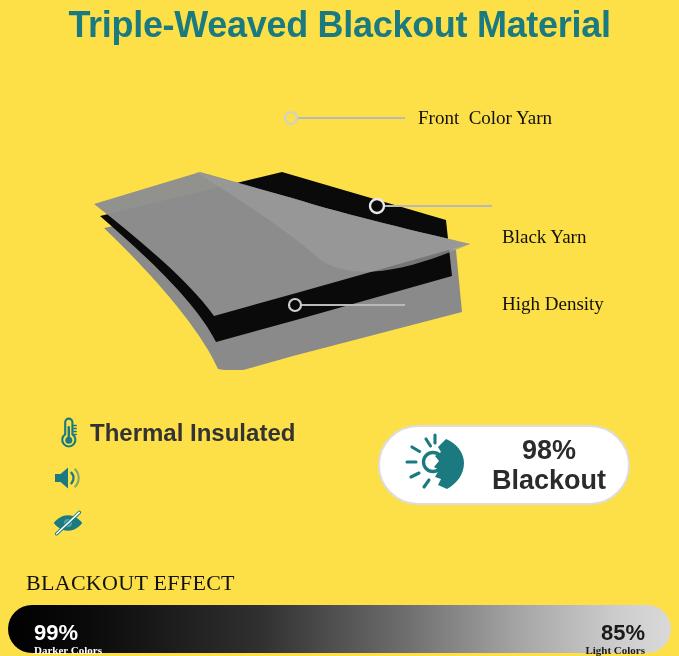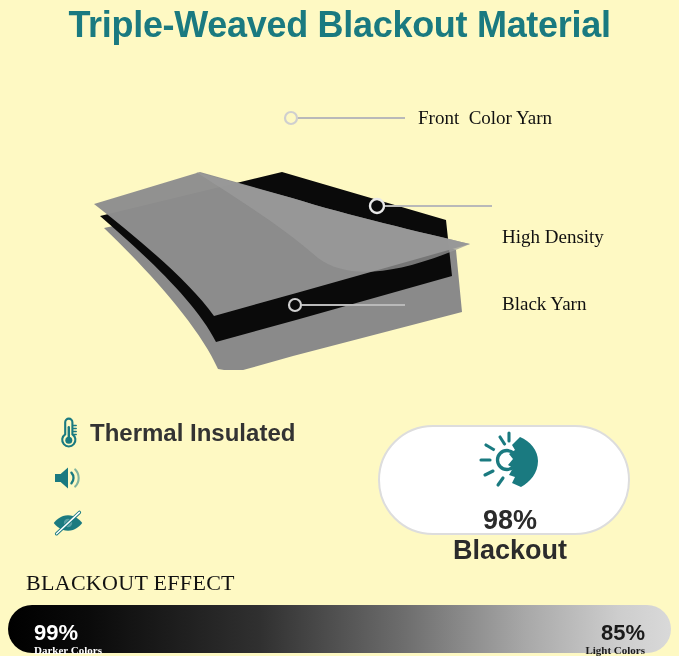--- a/index.html
+++ b/index.html
@@ -7,21 +7,21 @@
     padding: 0;
     background: #ffffff;
   }
   body {
     font-family: "Liberation Sans", sans-serif;
   }
   #page {
     position: relative;
     width: 679px;
     height: 656px;
-    background: #fef9c3;
+    background: #fde047;
     overflow: hidden;
   }
 
   
   #title {
     position: absolute;
     left: 0;
     top: 4px;
     width: 679px;
     text-align: center;
@@ -85,28 +85,27 @@
     margin-left: 2px;
     white-space: nowrap;
   }
 
   
   #badge {
     position: absolute;
     left: 378px;
     top: 425px;
     width: 252px;
-    height: 110px;
+    height: 80px;
     border: 2px solid #dddddd;
     border-radius: 55px;
     background: #ffffff;
     display: flex;
     align-items: center;
     box-sizing: border-box;
-    flex-direction: column;
   }
   #badge-icon {
     width: 78px;
     height: 72px;
     flex: 0 0 78px;
     margin-left: 22px;
   }
   #badge-text {
     margin-left: 12px;
     text-align: center;
@@ -198,22 +197,22 @@
 
       <g>
         <circle cx="295" cy="225" r="6" fill="none" stroke="#cfcfcf" stroke-width="2.2"></circle>
         <line x1="302" y1="225" x2="405" y2="225" stroke="#b9b9b9" stroke-width="2.2"></line>
       </g>
     </svg>
   </div>
 
   <div class="lbl" id="lbl-front">Front  Color Yarn</div>
   <div class="lbl" id="lbl-high">
+    <div>Black Yarn</div>
     <div>High Density</div>
-    <div>Black Yarn</div>
   </div>
 
   <div id="features">
 
     <div class="feature-row">
       <span class="feature-icon">
         <svg width="30" height="32" viewBox="0 0 30 32" xmlns="http://www.w3.org/2000/svg">
           <path d="M12.2 5.2a3.6 3.6 0 0 1 7.2 0v12.1a6.6 6.6 0 1 1-7.2 0z" fill="none" stroke="#1a7a80" stroke-width="2.1"></path>
           <circle cx="15.8" cy="23.2" r="3.5" fill="#1a7a80"></circle>
           <rect x="14.6" y="9" width="2.4" height="12" rx="1.2" fill="#1a7a80"></rect>

